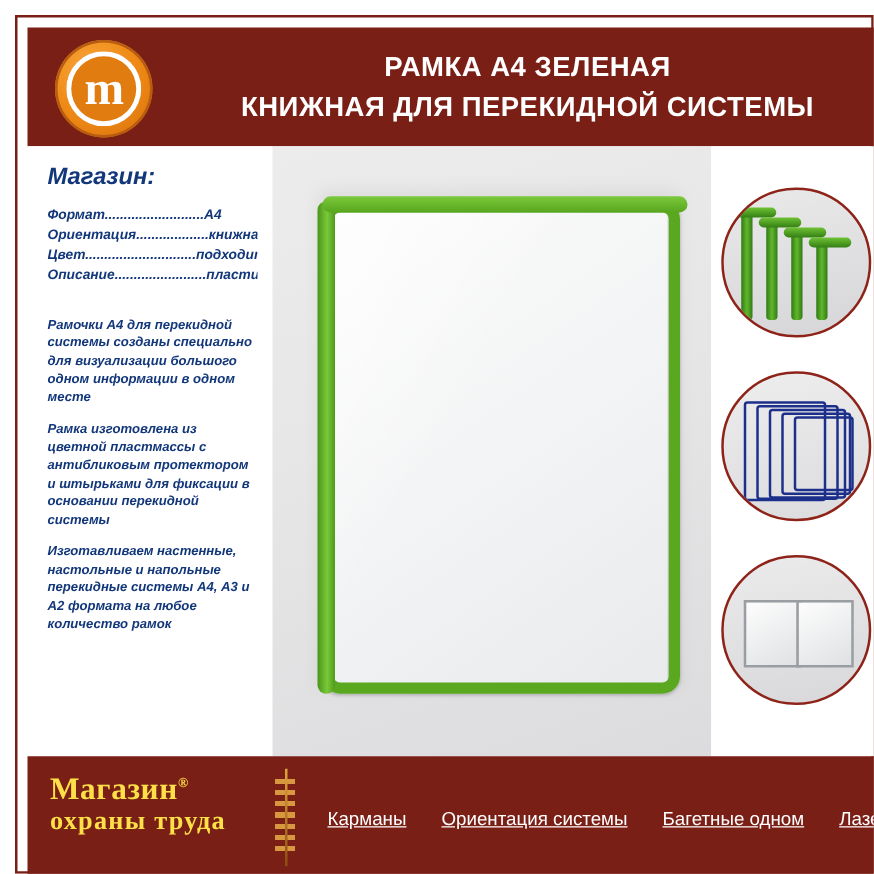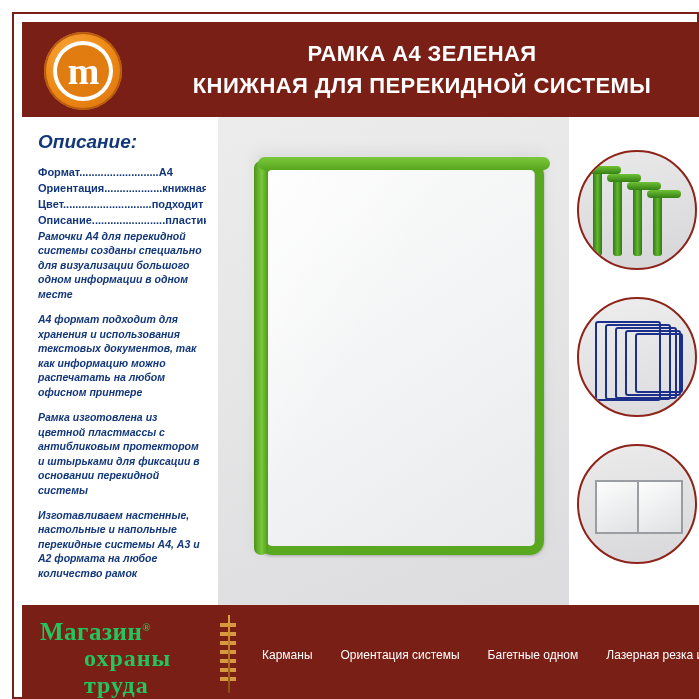--- a/index.html
+++ b/index.html
@@ -76,23 +76,23 @@
     padding:14px 12px 8px 16px;
     color:#12377a;
   }
   .desc h2{
     margin:0 0 12px 0;
     font-size:19px;font-style:italic;font-weight:bold;
     color:#12377a;
     font-family:"Liberation Sans", sans-serif;
   }
   .spec{
-    font-size:11px;font-weight:bold;
+    font-size:11px;font-style:italic;font-weight:bold;
     color:#12377a;line-height:1.45;
-    margin-bottom:0;
+    margin-bottom:24px;
   }
   .spec-row{
     display:block;white-space:nowrap;overflow:hidden;
   }
   .spec-row .k{}
   .spec-row .dots{letter-spacing:0px;}
   .spec-row .v{}
   .para{
     font-size:10.5px;font-style:italic;font-weight:bold;
     color:#12377a;line-height:1.38;
@@ -176,48 +176,47 @@
   .book-l,.book-r{position:absolute;background:linear-gradient(150deg,#fdfdfd,#dfe1e3);border:2px solid #9a9da1;}
 
   
   .footer{
     position:absolute;left:8px;top:591px;
     width:683px;height:100px;
     background:#7a1f16;
     box-sizing:border-box;
   }
   .f-logo{
-    position:absolute;left:18px;top:14px;width:180px;height:70px;color:#22c55e;
+    position:absolute;left:18px;top:14px;width:180px;height:70px;color:#fde047;
   }
   .f-logo .l1{
     font-size:25px;font-weight:bold;line-height:1.05;letter-spacing:.5px;
     font-family:"Liberation Serif", serif;
   }
   .f-logo .l2{
-    font-size:24px;font-weight:bold;line-height:1.1;letter-spacing:1px;
+    font-size:21px;font-weight:bold;line-height:1.1;letter-spacing:1px;
     font-family:"Liberation Serif", serif;
-    margin-left:44px;
   }
   .f-logo .reg{font-size:11px;vertical-align:super;}
   .f-sep{
     position:absolute;left:206px;top:10px;width:2px;height:78px;
     background:linear-gradient(180deg,#e0a23c,#8a4c12);
   }
   .f-orn{
     position:absolute;left:198px;top:18px;width:16px;height:62px;
     background:repeating-linear-gradient(180deg,#e8ad46 0px,#e8ad46 4px,#7a1f16 4px,#7a1f16 9px);
     opacity:.85;
   }
   .f-links{
     position:absolute;left:226px;top:0;right:12px;height:100px;
     display:flex;align-items:center;justify-content:flex-start;
     gap:0px;
   }
   .f-link{
-    color:#ffffff;font-size:12px;padding:0 14px;white-space:nowrap;
+    color:#ffffff;font-size:15px;padding:0 14px;white-space:nowrap;text-decoration:underline;
   }
   .f-divider{
     width:1px;height:16px;background:#c98f6f;opacity:.8;
   }
 </style>
 </head>
 <body>
 
 <div class="page">
   <div class="frame">
@@ -228,39 +227,38 @@
         <div class="logo-inner"></div>
         <div class="logo-m">m</div>
       </div>
       <div class="header-title">
         <div class="l1">РАМКА А4 ЗЕЛЕНАЯ</div>
         <div class="l2">КНИЖНАЯ ДЛЯ ПЕРЕКИДНОЙ СИСТЕМЫ</div>
       </div>
     </div>
 
     <div class="desc">
-      <h2>Описание:</h2>
+      <h2>Магазин:</h2>
 
       <div class="spec">
         <span class="spec-row">
           <span class="k">Формат</span><span class="dots">..........................</span><span class="v">А4</span>
         </span>
         <span class="spec-row">
           <span class="k">Ориентация</span><span class="dots">...................</span><span class="v">книжная</span>
         </span>
         <span class="spec-row">
           <span class="k">Цвет</span><span class="dots">.............................</span><span class="v">подходит</span>
         </span>
         <span class="spec-row">
           <span class="k">Описание</span><span class="dots">........................</span><span class="v">пластик</span>
         </span>
       </div>
 
       <p class="para">Рамочки А4 для перекидной системы созданы специально для визуализации большого одном информации в одном месте</p>
-      <p class="para">А4 формат подходит для хранения и использования текстовых документов, так как информацию можно распечатать на любом офисном принтере</p>
       <p class="para">Рамка изготовлена из цветной пластмассы с антибликовым протектором и штырьками для фиксации в основании перекидной системы</p>
       <p class="para">Изготавливаем настенные, настольные и напольные перекидные системы А4, А3 и А2 формата на любое количество рамок</p>
     </div>
 
     <div class="photo">
       <div class="shadow"></div>
       <div class="sheet"></div>
       <div class="green-frame"></div>
       <div class="green-spine"></div>
       <div class="green-top"></div>

